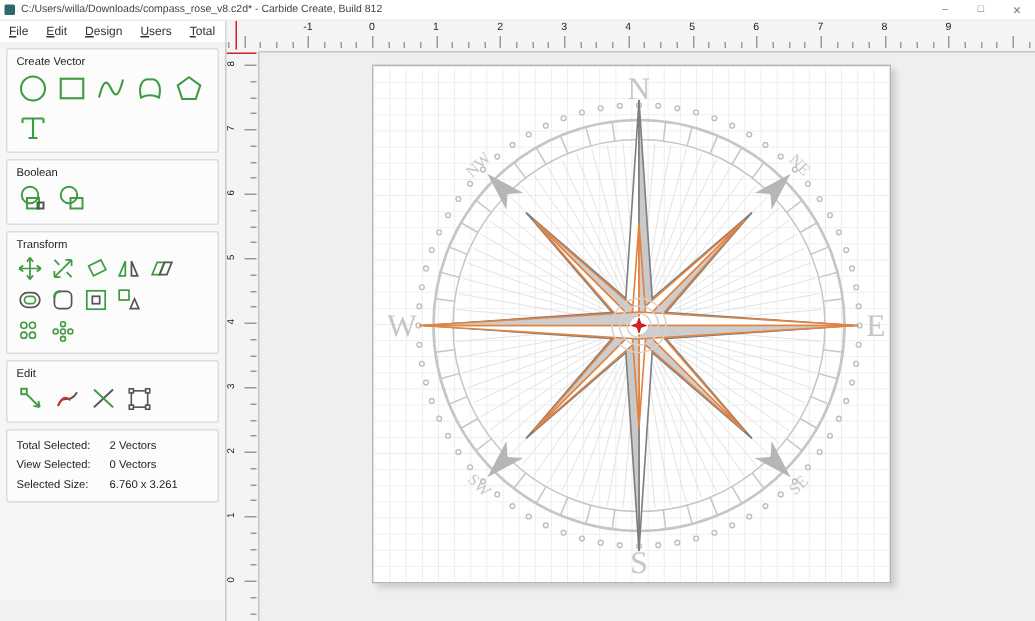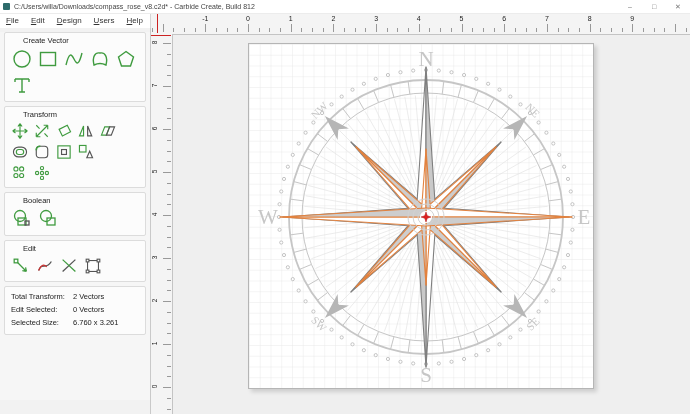--- a/index.html
+++ b/index.html
@@ -19,21 +19,21 @@
   .menu-item::first-letter{text-decoration:underline;}
   
   .sidebar{position:absolute;left:0;top:28px;width:150px;height:386px;background:#f2f2f2;
            border-right:1px solid #c9c9c9;z-index:20;}
   .tabs{height:17px;display:flex;align-items:flex-end;background:#ececec;border-bottom:1px solid #cfcfcf;}
   .tab{font-size:8px;color:#333;padding:2px 9px 2px 9px;}
   .tab.active{background:#fafafa;border:1px solid #bbb;border-bottom:1px solid #fafafa;margin-bottom:-1px;}
   .panel{background:#f6f6f6;height:368px;}
   .section{margin:4px 4px 0 4px;background:#fcfcfc;border:1px solid #dcdcdc;border-radius:2px;
            padding:3px 6px 5px 6px;}
-  .section-label{font-size:7.5px;color:#222;margin-bottom:3px;margin-left:12px;}
+  .section-label{font-size:7.5px;color:#222;margin-bottom:3px;}
   .icon-row{display:flex;align-items:center;gap:4px;flex-wrap:wrap;}
   .icon-row svg{display:block;}
   .tool{cursor:pointer;}
   .info-row{display:flex;font-size:7.5px;color:#222;line-height:13px;}
   .info-label{width:62px;}
   
   .ruler-top{position:absolute;left:150px;top:13px;width:540px;height:21px;background:#f4f4f4;
              border-bottom:1px solid #c4c4c4;border-left:1px solid #d5d5d5;overflow:hidden;z-index:15;}
   .ruler-left{position:absolute;left:150px;top:34px;width:22px;height:380px;background:#f4f4f4;
               border-right:1px solid #c4c4c4;overflow:hidden;z-index:15;}
@@ -61,21 +61,21 @@
     <div class="win-btn">□</div>
     <div class="win-btn">✕</div>
   </div>
 </div>
 
 <div class="menubar">
   <span class="menu-item">File</span>
   <span class="menu-item">Edit</span>
   <span class="menu-item">Design</span>
   <span class="menu-item">Users</span>
-  <span class="menu-item">Help</span>
+  <span class="menu-item">Total</span>
 </div>
 
 <div class="sidebar">
   <div class="panel">
 
     <div class="section">
       <div class="section-label">Create Vector</div>
       <div class="icon-row">
         <svg class="tool" width="22" height="22" viewBox="0 0 22 22" fill="none" stroke="#3f9b3f" stroke-width="1.4">
             <circle cx="11" cy="11" r="8"></circle>
@@ -87,96 +87,96 @@
             <path d="M3 17 C6 5 8 5 11 11 C14 17 16 17 19 5"></path>
           </svg>
         <svg class="tool" width="22" height="22" viewBox="0 0 22 22" fill="none" stroke="#3f9b3f" stroke-width="1.4">
             <path d="M5 17 C3 9 6 4 11 5 C16 4 19 9 17 17 C13 15 9 15 5 17 Z"></path>
           </svg>
         <svg class="tool" width="22" height="22" viewBox="0 0 22 22" fill="none" stroke="#3f9b3f" stroke-width="1.4">
             <polygon points="11,3.5 18.5,9 15.5,18 6.5,18 3.5,9"></polygon>
           </svg>
         <svg class="tool" width="22" height="22" viewBox="0 0 22 22" fill="none" stroke="#3f9b3f" stroke-width="1.4">
             <path d="M4 5 H18 M4 5 V8 M18 5 V8 M11 5 V18 M8 18 H14"></path>
-          </svg>
-      </div>
-    </div>
-
-    <div class="section">
-      <div class="section-label">Transform</div>
-      <div class="icon-row" style="margin-bottom:3px;">
-        <svg class="tool" width="18" height="18" viewBox="0 0 22 22" fill="none" stroke="#3f9b3f" stroke-width="1.4">
-            <path d="M11 2 V20 M2 11 H20 M11 2 L8.5 5.5 M11 2 L13.5 5.5 M11 20 L8.5 16.5 M11 20 L13.5 16.5 M2 11 L5.5 8.5 M2 11 L5.5 13.5 M20 11 L16.5 8.5 M20 11 L16.5 13.5"></path>
-          </svg>
-        <svg class="tool" width="18" height="18" viewBox="0 0 22 22" fill="none" stroke="#3f9b3f" stroke-width="1.4">
-            <path d="M4 18 L18 4 M4 18 V13 M4 18 H9 M18 4 H13 M18 4 V9 M4 4 L8 8 M18 18 L14 14"></path>
-          </svg>
-        <svg class="tool" width="18" height="18" viewBox="0 0 22 22" fill="none" stroke="#3f9b3f" stroke-width="1.4">
-            <polygon points="5,9 15,4 19,12 9,17"></polygon>
-          </svg>
-        <svg class="tool" width="18" height="18" viewBox="0 0 22 22" fill="none" stroke-width="1.4">
-            <polygon points="3,17 8,5 8,17" stroke="#3f9b3f"></polygon>
-            <polygon points="13,17 13,5 18,17" stroke="#555"></polygon>
-          </svg>
-        <svg class="tool" width="18" height="18" viewBox="0 0 22 22" fill="none" stroke-width="1.4">
-            <polygon points="3,16 7,6 13,6 9,16" stroke="#3f9b3f"></polygon>
-            <polygon points="9,16 13,6 19,6 15,16" stroke="#555"></polygon>
-          </svg>
-      </div>
-      <div class="icon-row" style="margin-bottom:3px;">
-        <svg class="tool" width="18" height="18" viewBox="0 0 22 22" fill="none" stroke-width="1.4">
-            <rect x="3" y="5" width="16" height="12" rx="6" stroke="#555"></rect>
-            <rect x="6.5" y="8" width="9" height="6" rx="3" stroke="#3f9b3f"></rect>
-          </svg>
-        <svg class="tool" width="18" height="18" viewBox="0 0 22 22" fill="none" stroke-width="1.4">
-            <rect x="4" y="4" width="14" height="14" rx="4" stroke="#555"></rect>
-            <path d="M4 9 Q4 4 9 4" stroke="#3f9b3f" stroke-width="2"></path>
-          </svg>
-        <svg class="tool" width="18" height="18" viewBox="0 0 22 22" fill="none" stroke-width="1.4">
-            <rect x="3.5" y="3.5" width="15" height="15" stroke="#3f9b3f"></rect>
-            <rect x="8" y="8" width="6" height="6" stroke="#555"></rect>
-          </svg>
-        <svg class="tool" width="18" height="18" viewBox="0 0 22 22" fill="none" stroke-width="1.4">
-            <rect x="3" y="3" width="8" height="8" stroke="#3f9b3f"></rect>
-            <polygon points="12,18 19,18 15.5,10" stroke="#555"></polygon>
-          </svg>
-      </div>
-      <div class="icon-row">
-        <svg class="tool" width="18" height="18" viewBox="0 0 22 22" fill="none" stroke="#3f9b3f" stroke-width="1.3">
-            <circle cx="6" cy="6" r="2.5"></circle>
-            <circle cx="13" cy="6" r="2.5"></circle>
-            <circle cx="6" cy="14" r="2.5"></circle>
-            <circle cx="13" cy="14" r="2.5"></circle>
-          </svg>
-        <svg class="tool" width="18" height="18" viewBox="0 0 22 22" fill="none" stroke="#3f9b3f" stroke-width="1.3">
-            <circle cx="11" cy="11" r="2"></circle>
-            <circle cx="11" cy="5" r="2"></circle>
-            <circle cx="17" cy="11" r="2"></circle>
-            <circle cx="11" cy="17" r="2"></circle>
-            <circle cx="5" cy="11" r="2"></circle>
           </svg>
       </div>
     </div>
 
     <div class="section">
       <div class="section-label">Boolean</div>
       <div class="icon-row">
         <svg class="tool" width="22" height="22" viewBox="0 0 22 22" fill="none" stroke="#3f9b3f" stroke-width="1.3">
             <circle cx="9" cy="8" r="5.5"></circle>
             <rect x="7" y="10" width="8" height="7"></rect>
             <rect x="14" y="13" width="4" height="4" stroke="#555"></rect>
           </svg>
         <svg class="tool" width="22" height="22" viewBox="0 0 22 22" fill="none" stroke="#3f9b3f" stroke-width="1.3">
             <circle cx="9" cy="8" r="5.5"></circle>
             <rect x="10" y="10" width="8" height="7"></rect>
           </svg>
       </div>
     </div>
 
     <div class="section">
+      <div class="section-label">Transform</div>
+      <div class="icon-row" style="margin-bottom:3px;">
+        <svg class="tool" width="18" height="18" viewBox="0 0 22 22" fill="none" stroke="#3f9b3f" stroke-width="1.4">
+            <path d="M11 2 V20 M2 11 H20 M11 2 L8.5 5.5 M11 2 L13.5 5.5 M11 20 L8.5 16.5 M11 20 L13.5 16.5 M2 11 L5.5 8.5 M2 11 L5.5 13.5 M20 11 L16.5 8.5 M20 11 L16.5 13.5"></path>
+          </svg>
+        <svg class="tool" width="18" height="18" viewBox="0 0 22 22" fill="none" stroke="#3f9b3f" stroke-width="1.4">
+            <path d="M4 18 L18 4 M4 18 V13 M4 18 H9 M18 4 H13 M18 4 V9 M4 4 L8 8 M18 18 L14 14"></path>
+          </svg>
+        <svg class="tool" width="18" height="18" viewBox="0 0 22 22" fill="none" stroke="#3f9b3f" stroke-width="1.4">
+            <polygon points="5,9 15,4 19,12 9,17"></polygon>
+          </svg>
+        <svg class="tool" width="18" height="18" viewBox="0 0 22 22" fill="none" stroke-width="1.4">
+            <polygon points="3,17 8,5 8,17" stroke="#3f9b3f"></polygon>
+            <polygon points="13,17 13,5 18,17" stroke="#555"></polygon>
+          </svg>
+        <svg class="tool" width="18" height="18" viewBox="0 0 22 22" fill="none" stroke-width="1.4">
+            <polygon points="3,16 7,6 13,6 9,16" stroke="#3f9b3f"></polygon>
+            <polygon points="9,16 13,6 19,6 15,16" stroke="#555"></polygon>
+          </svg>
+      </div>
+      <div class="icon-row" style="margin-bottom:3px;">
+        <svg class="tool" width="18" height="18" viewBox="0 0 22 22" fill="none" stroke-width="1.4">
+            <rect x="3" y="5" width="16" height="12" rx="6" stroke="#555"></rect>
+            <rect x="6.5" y="8" width="9" height="6" rx="3" stroke="#3f9b3f"></rect>
+          </svg>
+        <svg class="tool" width="18" height="18" viewBox="0 0 22 22" fill="none" stroke-width="1.4">
+            <rect x="4" y="4" width="14" height="14" rx="4" stroke="#555"></rect>
+            <path d="M4 9 Q4 4 9 4" stroke="#3f9b3f" stroke-width="2"></path>
+          </svg>
+        <svg class="tool" width="18" height="18" viewBox="0 0 22 22" fill="none" stroke-width="1.4">
+            <rect x="3.5" y="3.5" width="15" height="15" stroke="#3f9b3f"></rect>
+            <rect x="8" y="8" width="6" height="6" stroke="#555"></rect>
+          </svg>
+        <svg class="tool" width="18" height="18" viewBox="0 0 22 22" fill="none" stroke-width="1.4">
+            <rect x="3" y="3" width="8" height="8" stroke="#3f9b3f"></rect>
+            <polygon points="12,18 19,18 15.5,10" stroke="#555"></polygon>
+          </svg>
+      </div>
+      <div class="icon-row">
+        <svg class="tool" width="18" height="18" viewBox="0 0 22 22" fill="none" stroke="#3f9b3f" stroke-width="1.3">
+            <circle cx="6" cy="6" r="2.5"></circle>
+            <circle cx="13" cy="6" r="2.5"></circle>
+            <circle cx="6" cy="14" r="2.5"></circle>
+            <circle cx="13" cy="14" r="2.5"></circle>
+          </svg>
+        <svg class="tool" width="18" height="18" viewBox="0 0 22 22" fill="none" stroke="#3f9b3f" stroke-width="1.3">
+            <circle cx="11" cy="11" r="2"></circle>
+            <circle cx="11" cy="5" r="2"></circle>
+            <circle cx="17" cy="11" r="2"></circle>
+            <circle cx="11" cy="17" r="2"></circle>
+            <circle cx="5" cy="11" r="2"></circle>
+          </svg>
+      </div>
+    </div>
+
+    <div class="section">
       <div class="section-label">Edit</div>
       <div class="icon-row">
         <svg class="tool" width="20" height="20" viewBox="0 0 22 22" fill="none" stroke-width="1.4">
             <rect x="3.5" y="3.5" width="4" height="4" stroke="#3f9b3f"></rect>
             <path d="M7.5 7.5 L17 17 M17 17 L12.5 16 M17 17 L16 12.5" stroke="#3f9b3f"></path>
           </svg>
         <svg class="tool" width="20" height="20" viewBox="0 0 22 22" fill="none" stroke-width="1.4">
             <path d="M4 16 C8 6 12 16 18 6" stroke="#555"></path>
             <path d="M4 16 C7 9 10 9 13 12" stroke="#cc3333"></path>
           </svg>
@@ -189,25 +189,25 @@
             <rect x="3.5" y="3.5" width="3" height="3" stroke="#555"></rect>
             <rect x="15.5" y="3.5" width="3" height="3" stroke="#555"></rect>
             <rect x="3.5" y="15.5" width="3" height="3" stroke="#555"></rect>
             <rect x="15.5" y="15.5" width="3" height="3" stroke="#555"></rect>
           </svg>
       </div>
     </div>
 
     <div class="section">
       <div class="info-row">
-        <div class="info-label">Total Transform:</div>
+        <div class="info-label">Total Selected:</div>
         <div>2 Vectors</div>
       </div>
       <div class="info-row">
-        <div class="info-label">Edit Selected:</div>
+        <div class="info-label">View Selected:</div>
         <div>0 Vectors</div>
       </div>
       <div class="info-row">
         <div class="info-label">Selected Size:</div>
         <div>6.760 x 3.261</div>
       </div>
     </div>
 
   </div>
 </div>

